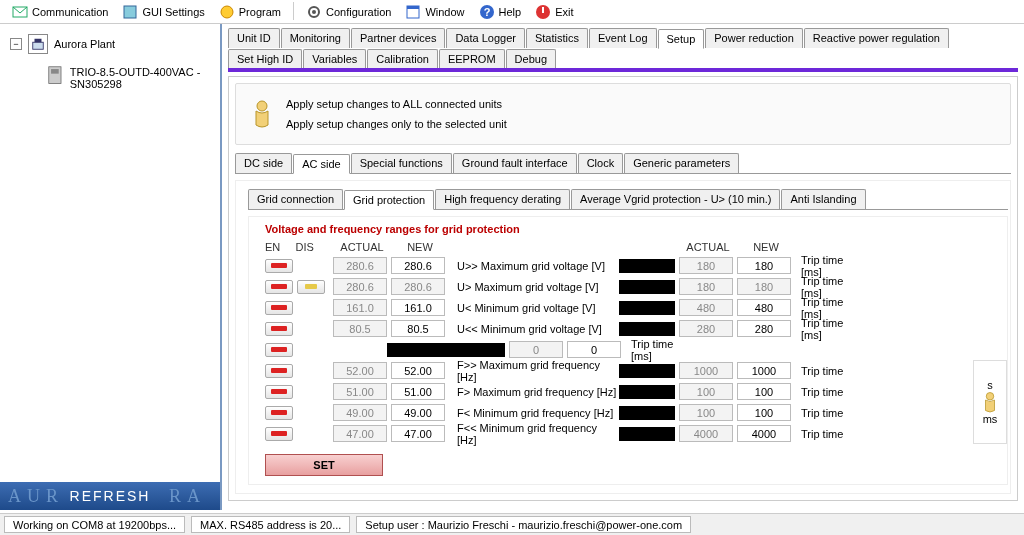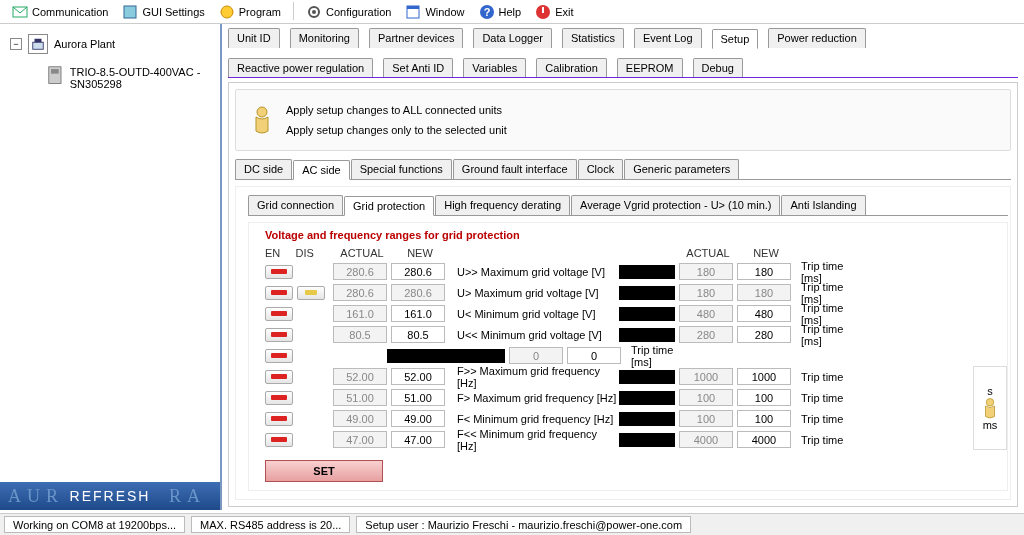--- a/index.html
+++ b/index.html
@@ -9,21 +9,21 @@
 .icon16 { width: 16px; height: 16px; display: inline-block; }
 .main { display: flex; height: 486px; }
 .left-pane { width: 222px; border-right: 2px solid #7a99c2; padding: 4px; position: relative; }
 .tree { padding: 4px; }
 .tree-node { display: flex; align-items: center; gap: 6px; padding: 2px; }
 .tree-exp { width: 12px; height: 12px; border: 1px solid #888; display: inline-flex; align-items: center; justify-content: center; font-size: 9px; cursor: pointer; }
 .tree-sub { margin-left: 40px; margin-top: 10px; display: flex; align-items: center; gap: 8px; }
 .refresh-bar { position: absolute; bottom: 0; left: 0; right: 0; height: 28px; background: linear-gradient(#3d6db3,#1e4a8a); color: #fff; display: flex; align-items: center; justify-content: center; font-size: 15px; letter-spacing: 4px; font-family: serif; cursor: pointer; text-align: center; }
 .refresh-text { color: #fff; font-size: 14px; letter-spacing: 2px; font-family: Arial; }
 .right-pane { flex: 1; padding: 4px 6px; overflow: hidden; }
-.tabstrip { display: flex; flex-wrap: wrap; gap: 10px; border-bottom: 1px solid #6d28d9; margin-bottom: 4px; }
+.tabstrip { display: flex; flex-wrap: wrap; gap: 1px; border-bottom: 4px solid #6d28d9; margin-bottom: 4px; }
 .tab { padding: 3px 8px; border: 1px solid #999; border-bottom: none; background: #f0f0f0; cursor: pointer; border-radius: 2px 2px 0 0; white-space: nowrap; }
 .tab.active { background: #fff; font-weight: normal; position: relative; top: 1px; border-bottom: 1px solid #fff; }
 .content-box { border: 1px solid #ccc; padding: 6px; }
 .notice { border: 1px solid #ddd; background: #fafafa; padding: 14px; display: flex; gap: 12px; align-items: center; margin-bottom: 8px; border-radius: 2px; }
 .subtabstrip { display: flex; gap: 1px; margin-bottom: 6px; border-bottom: 1px solid #999; }
 .subtabstrip2 { display: flex; gap: 1px; margin-bottom: 6px; border-bottom: 1px solid #999; margin-left: 10px; }
 .section { border: 1px solid #eee; padding: 6px 0 8px 4px; margin-left: 10px; }
 .section-title { color: #b00; font-weight: bold; margin-bottom: 6px; padding-left: 12px; }
 .grid-headers { display: flex; padding: 0 12px 2px 12px; font-size: 10px; color: #333; }
 .col-endis { width: 68px; }
@@ -133,21 +133,21 @@
     <div class="tabstrip" id="main-tabs">
         <div class="tab">Unit ID</div>
         <div class="tab">Monitoring</div>
         <div class="tab">Partner devices</div>
         <div class="tab">Data Logger</div>
         <div class="tab">Statistics</div>
         <div class="tab">Event Log</div>
         <div class="tab active">Setup</div>
         <div class="tab">Power reduction</div>
         <div class="tab">Reactive power regulation</div>
-        <div class="tab">Set Anti ID</div>
+        <div class="tab">Set High ID</div>
         <div class="tab">Variables</div>
         <div class="tab">Calibration</div>
         <div class="tab">EEPROM</div>
         <div class="tab">Debug</div>
       </div>
 
     <div class="content-box">
       <div class="notice">
         <span class="pawn"><svg viewBox="0 0 24 30">
               <ellipse cx="12" cy="7" rx="5" ry="5" fill="#f2d077" stroke="#b8952a"></ellipse>

